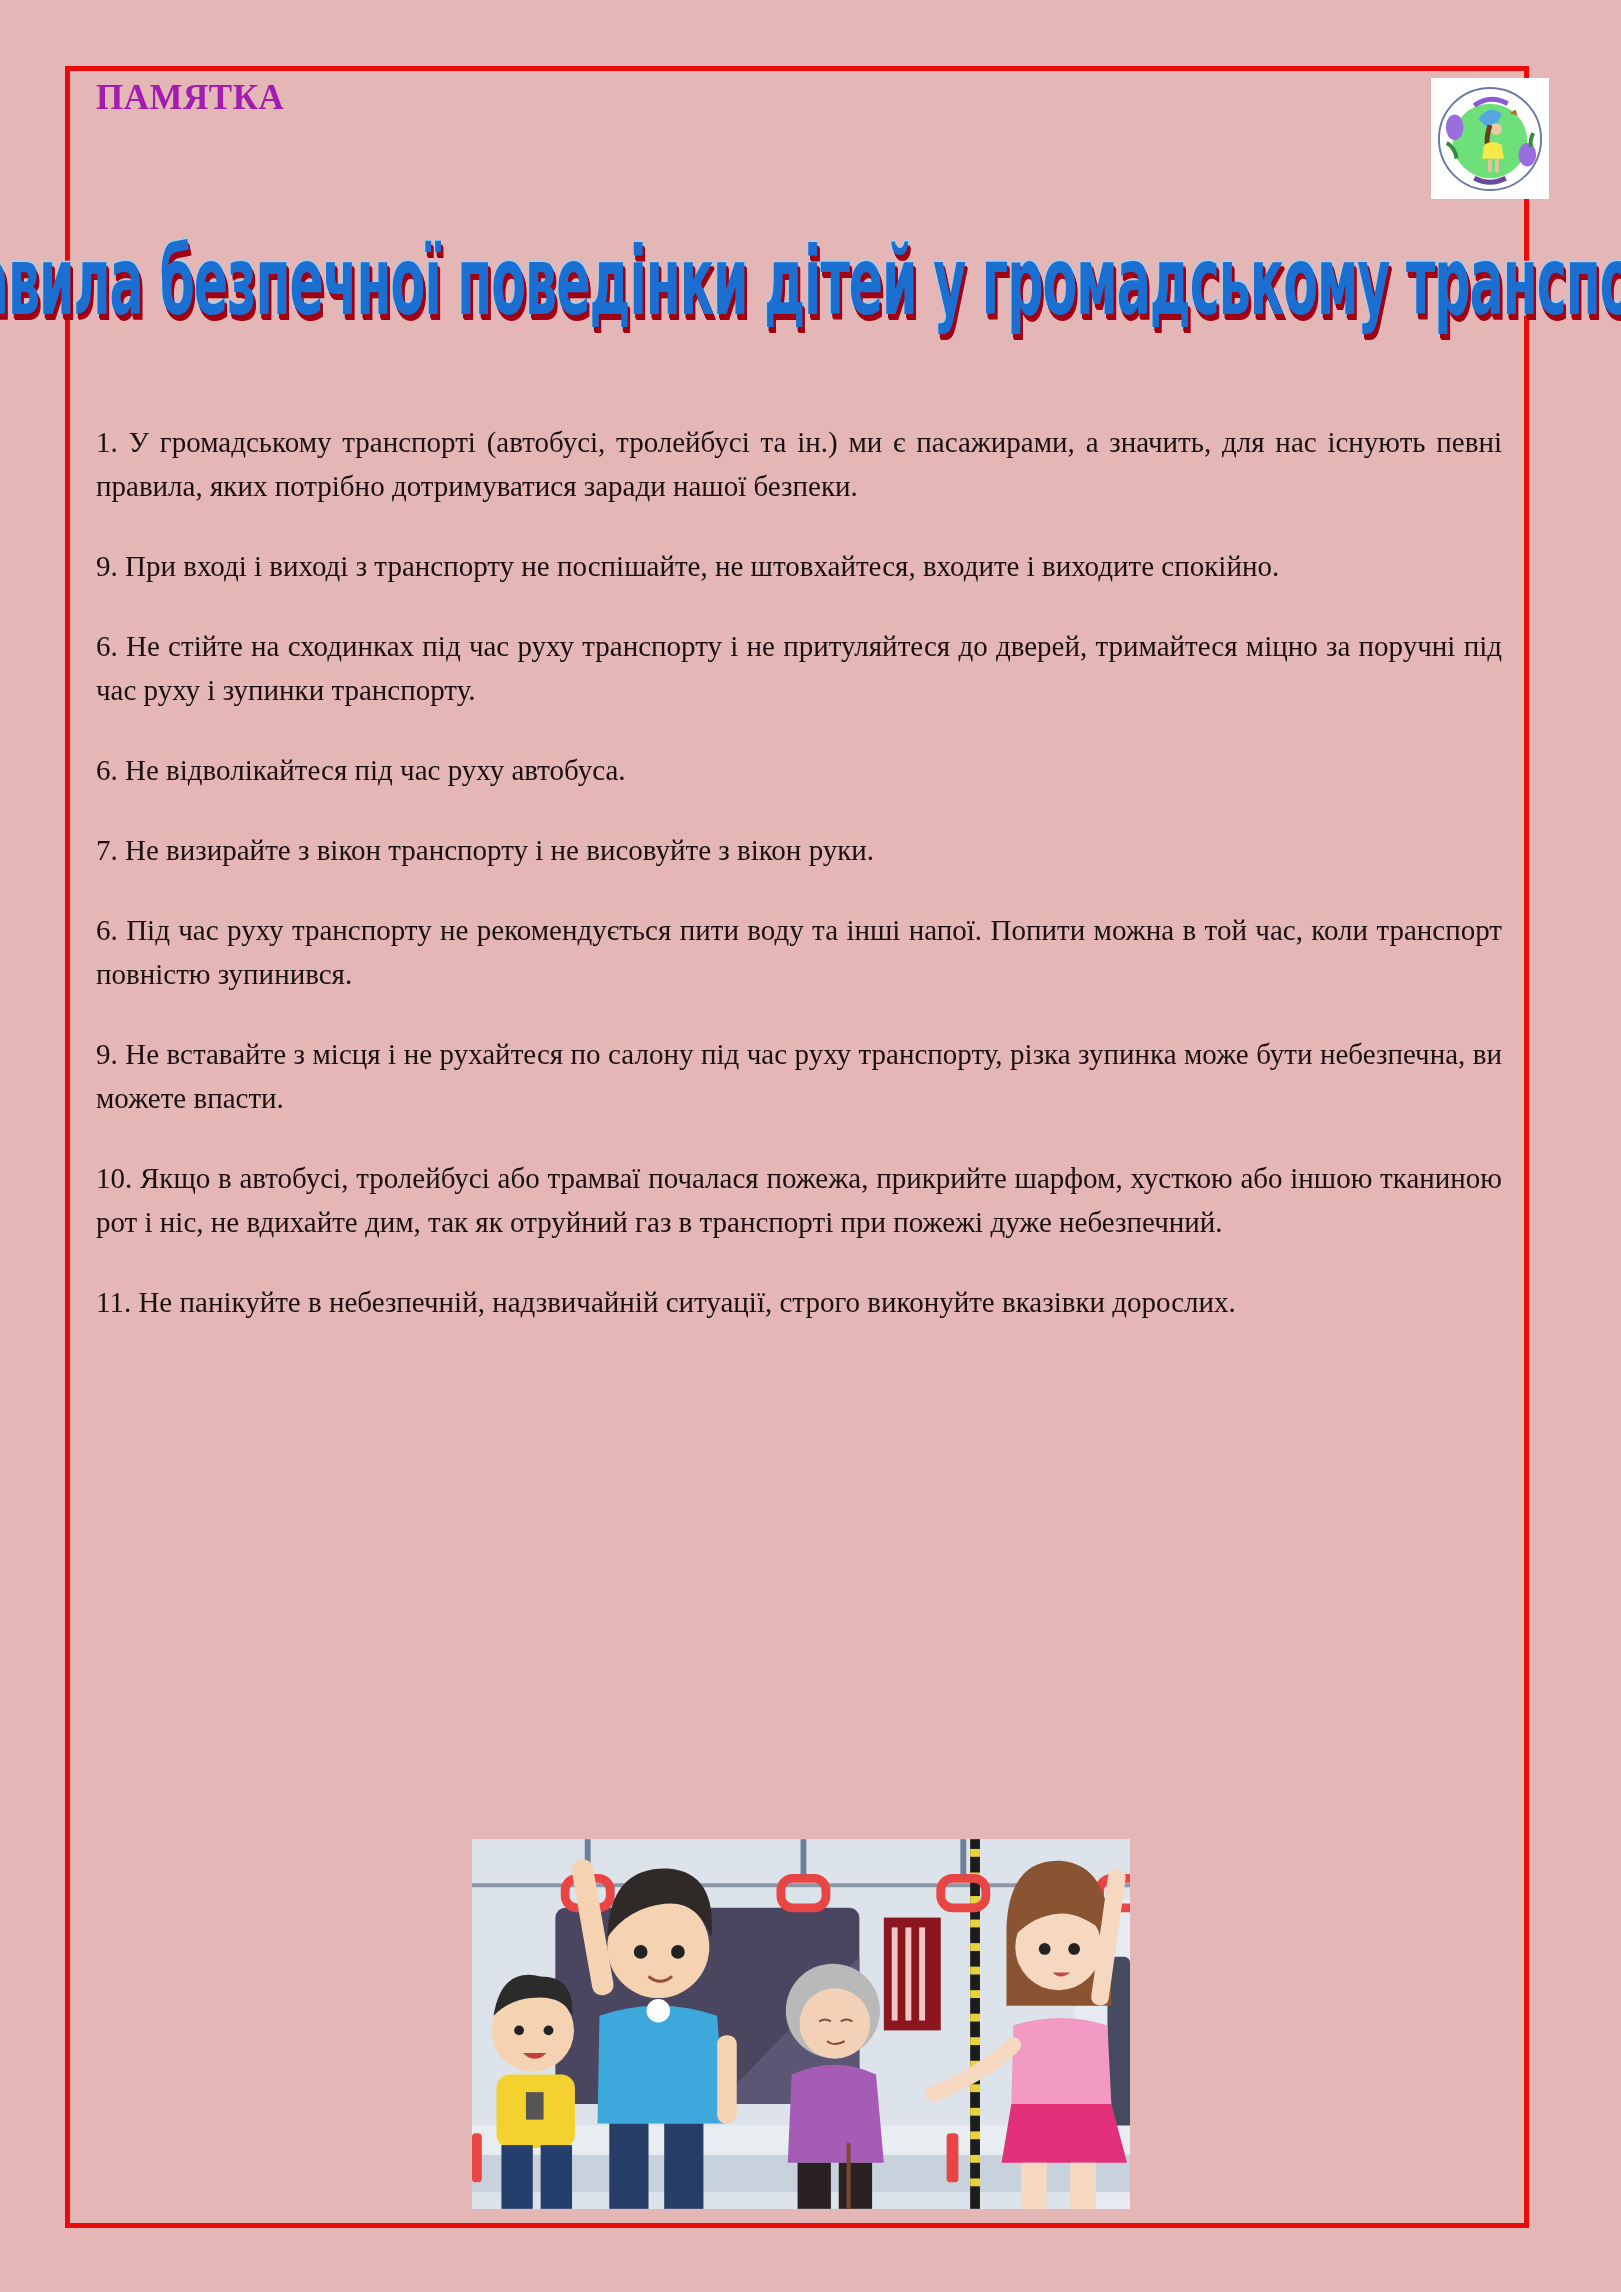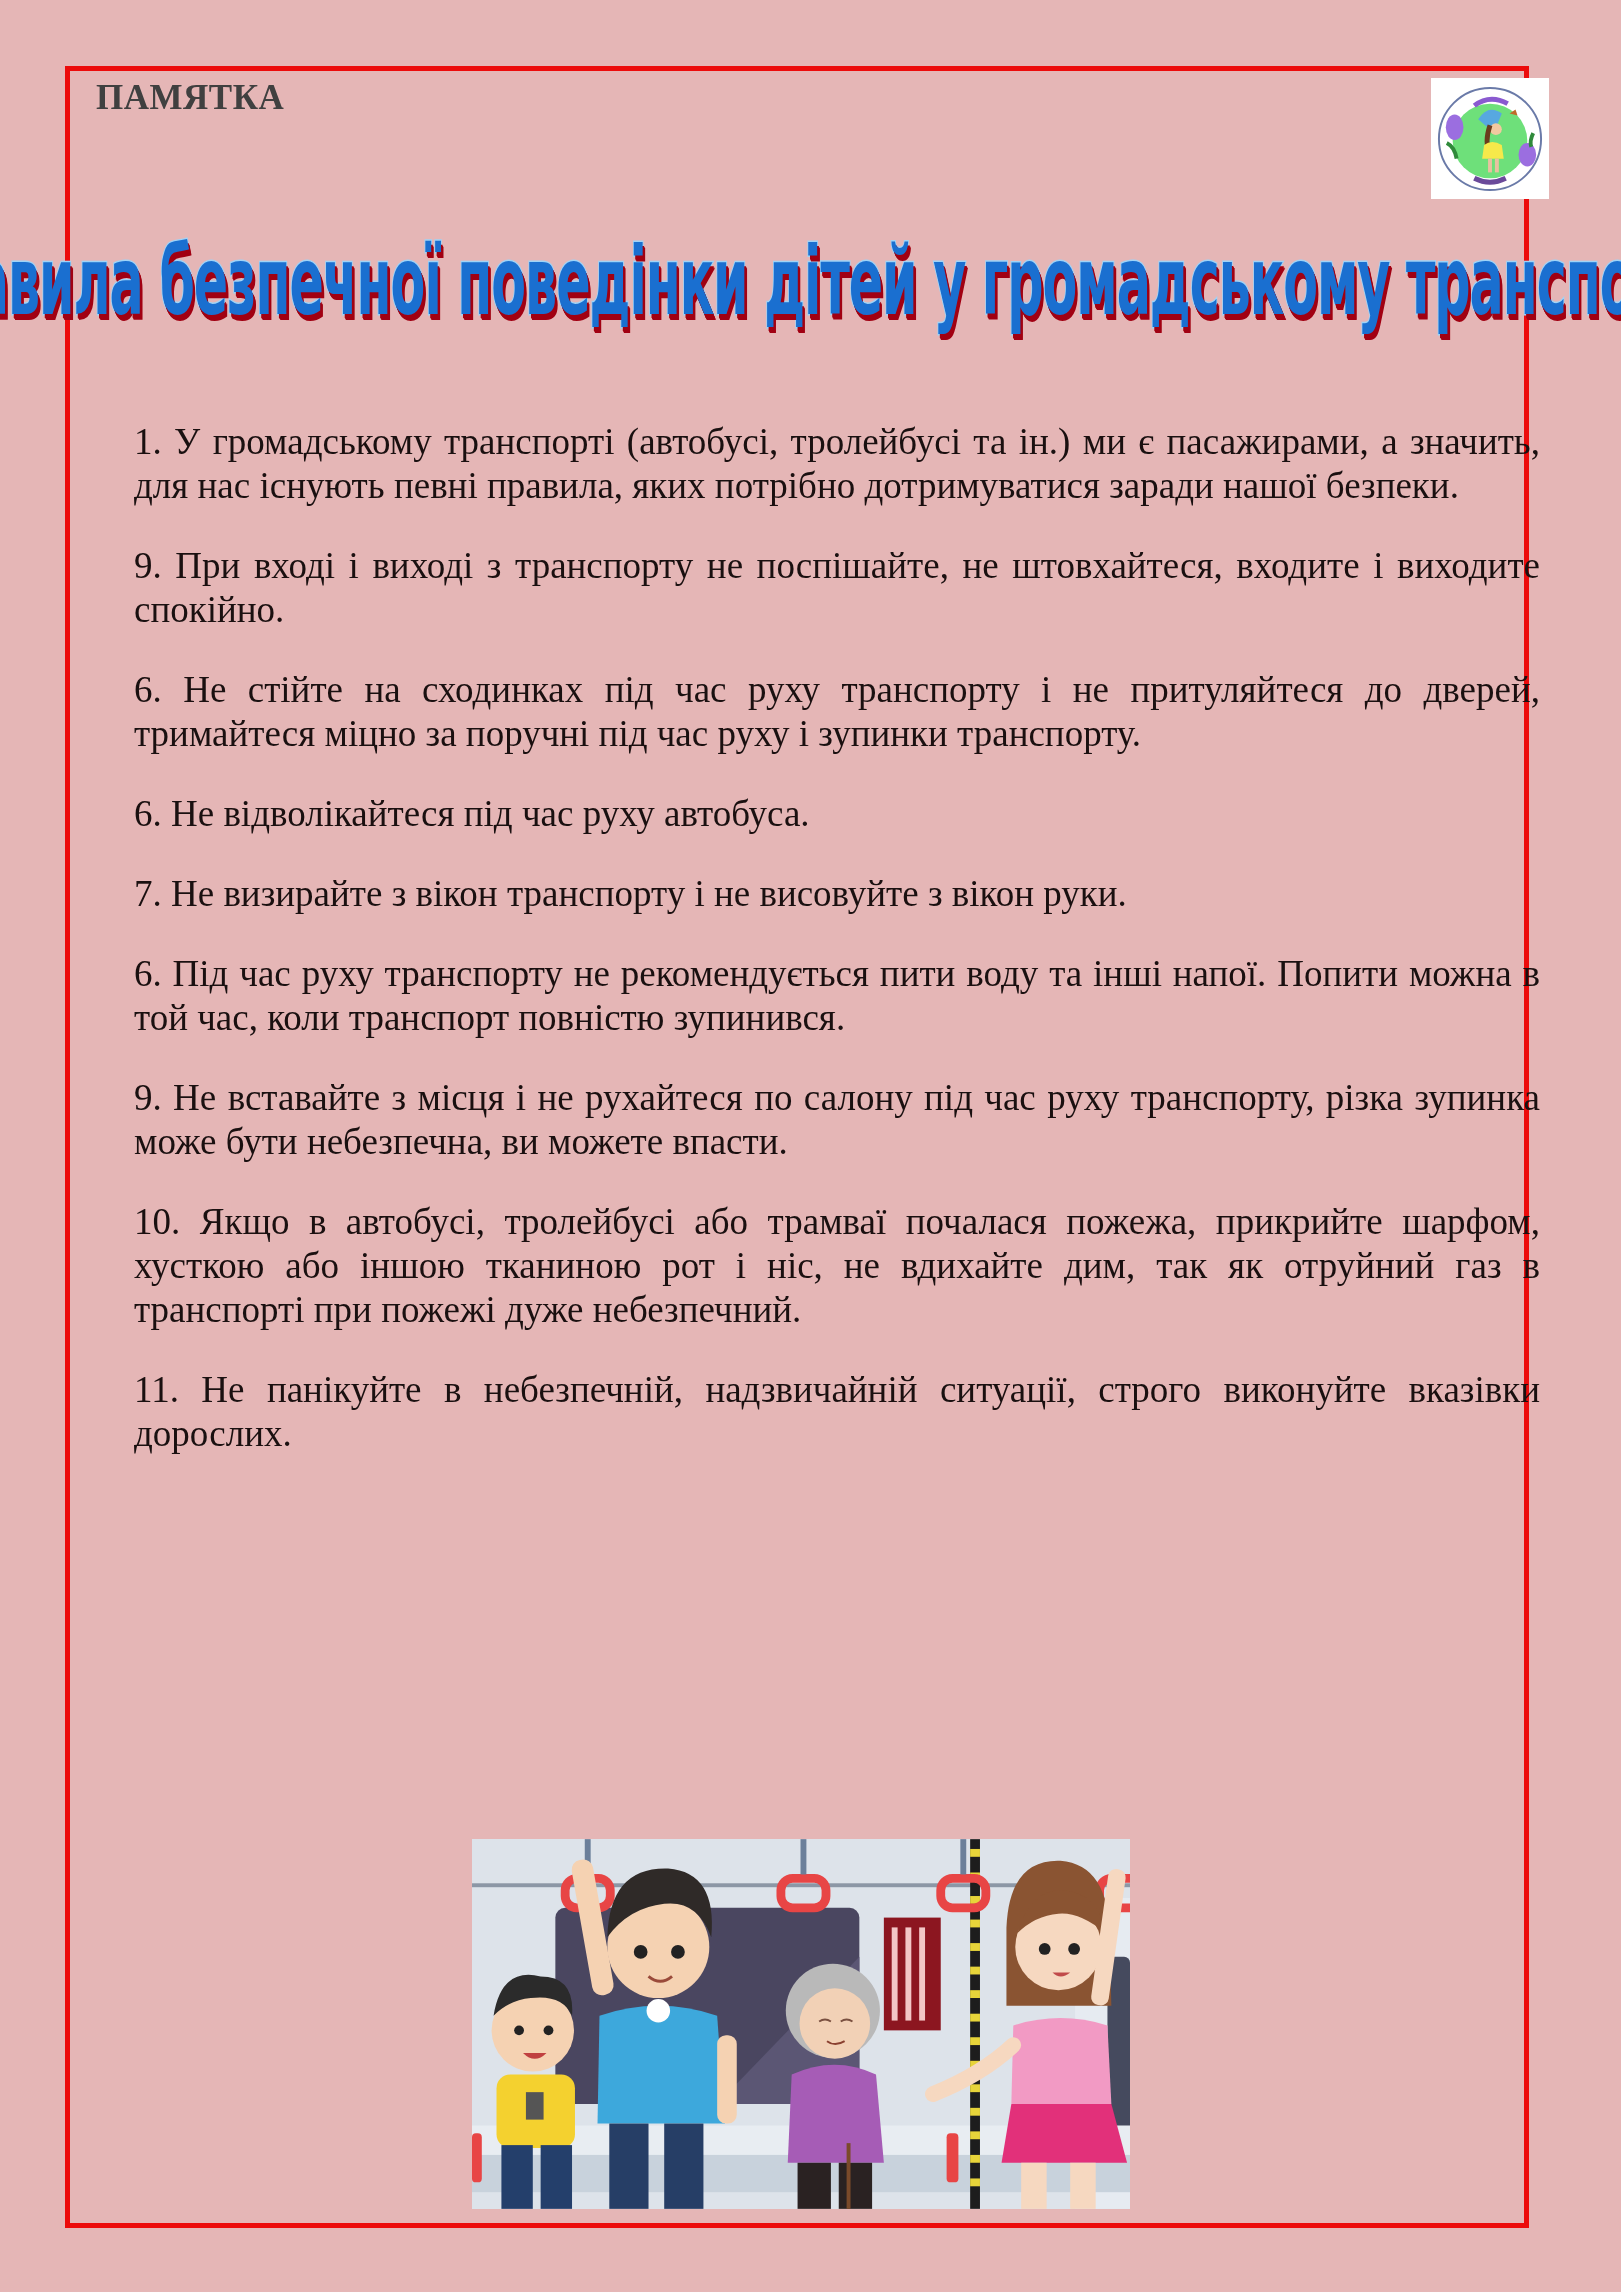--- a/index.html
+++ b/index.html
@@ -23,21 +23,21 @@
     height: 2162px;
     box-sizing: border-box;
     border: 5.9px solid #ec0b0b;
   }
   .memo-label {
     position: absolute;
     left: 96px;
     top: 78px;
     font-size: 35px;
     font-weight: bold;
-    color: #404040;
+    color: #a21caf;
     letter-spacing: 0.5px;
   }
   .logo {
     position: absolute;
     left: 1431px;
     top: 78px;
     width: 118px;
     height: 121px;
     background: #ffffff;
     display: flex;
@@ -66,23 +66,22 @@
     letter-spacing: -2px;
     -webkit-text-stroke: 2.9px #9fd3f7;
     paint-order: stroke fill;
     text-shadow: 4.9px 5.9px 0 #a10012, 3.9px 4.9px 0 #a10012, 2.9px 3.9px 0 #a10012;
   }
   .rules {
     position: absolute;
     left: 96px;
     top: 420px;
     width: 1406px;
-    font-size: 37px;
+    font-size: 29px;
     line-height: 44px;
-    margin-left: 38px;
   }
   .rule {
     margin: 0 0 36px 0;
     text-align: justify;
     text-align-last: left;
   }
   .illustration {
     position: absolute;
     left: 472px;
     top: 1839px;

